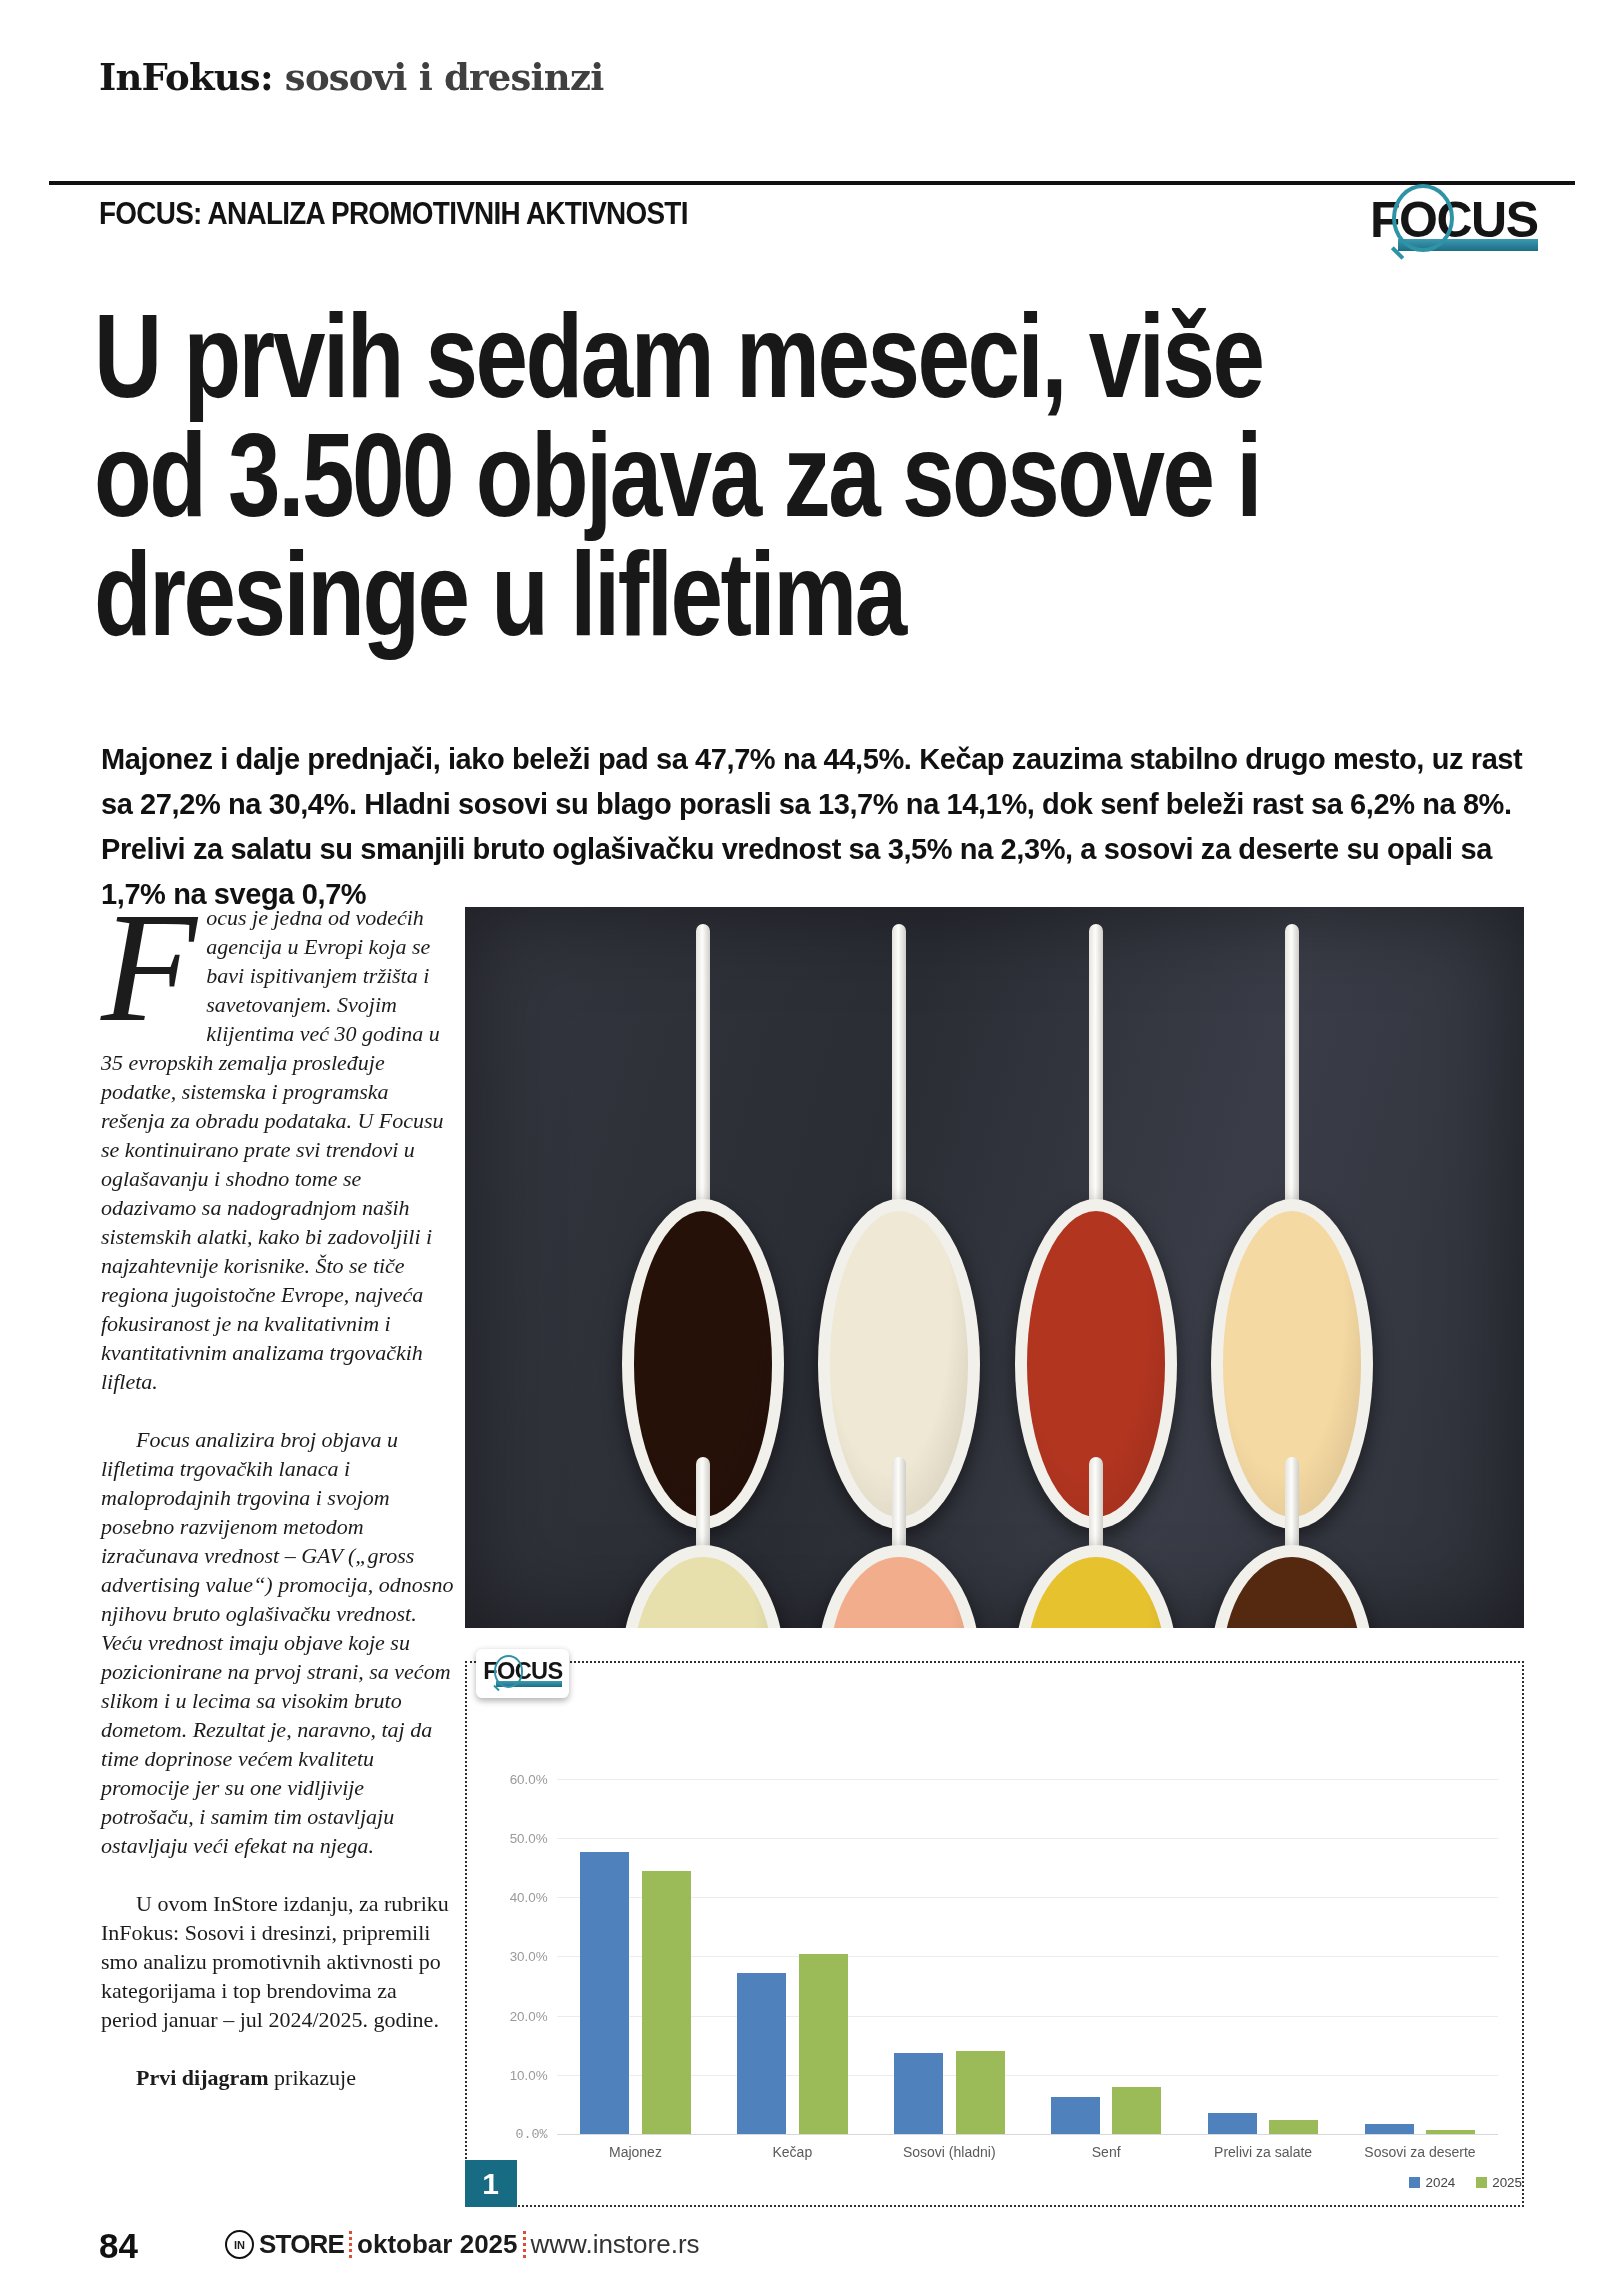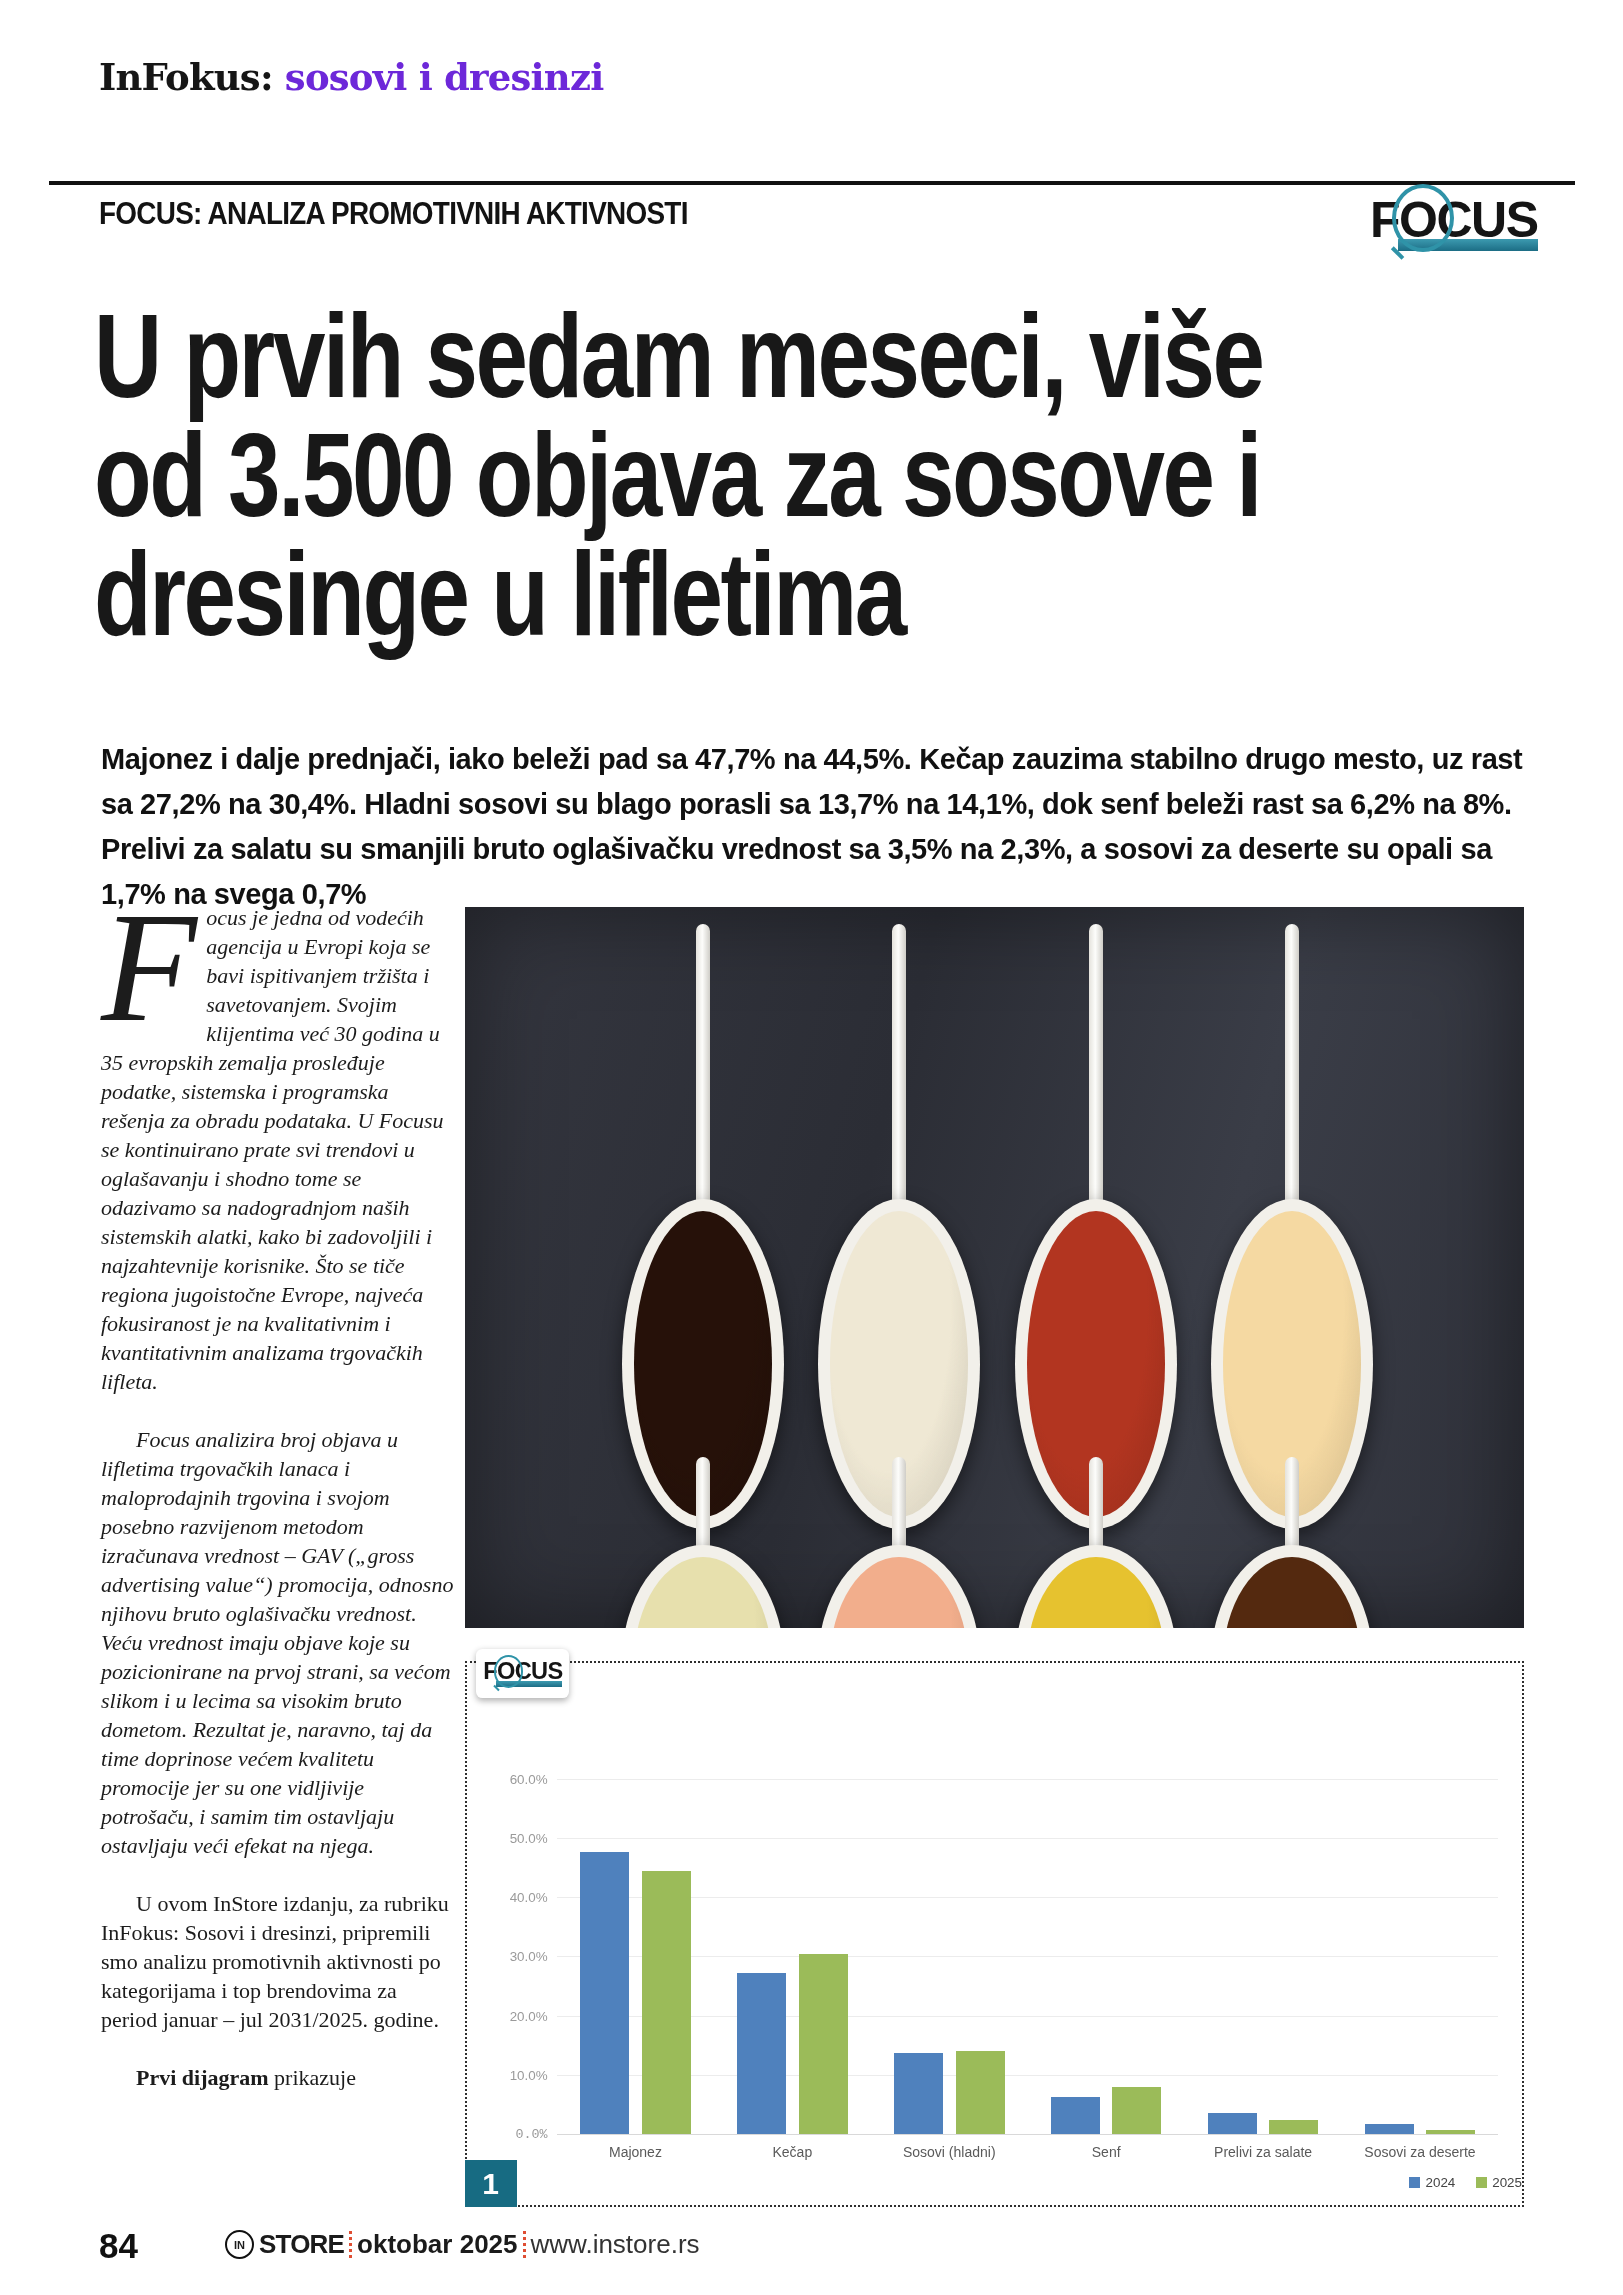--- a/index.html
+++ b/index.html
@@ -2,21 +2,21 @@
 <html style="font-size:12.6px"><head>
 <meta charset="utf-8">
 <style>
   html,body{margin:0;padding:0;background:#ffffff;}
   .page{position:relative;width:1623px;height:2295px;background:#ffffff;overflow:hidden;
         font-family:"Liberation Sans",sans-serif;color:#161616;}
 
   
   .masthead{position:absolute;left:99px;top:55px;font-family:"DejaVu Serif",serif;
             font-weight:bold;font-size:37px;letter-spacing:-0.8px;white-space:nowrap;}
-  .mh-topic{color:#6d28d9;}
+  .mh-topic{color:#404040;}
   .rule{position:absolute;left:49px;top:181px;width:1526px;height:3.9px;background:#111;}
   .kicker{position:absolute;left:99px;top:196px;font-size:31px;font-weight:700;
           letter-spacing:-0.8px;transform:scaleX(.9);transform-origin:left;white-space:nowrap;color:#131313;}
 
   
   .flogo{display:inline-flex;flex-direction:column;line-height:1;font-family:"Liberation Sans",sans-serif;}
   .flogo .frow{position:relative;z-index:1;font-weight:900;color:#151515;letter-spacing:-.03em;white-space:nowrap;}
   .flogo .owrap{position:relative;display:inline-block;}
   .flogo .oring{position:absolute;left:-.14em;top:-.22em;width:1.08em;height:1.2em;
                 border:.085em solid #2f93a8;border-radius:50%;}
@@ -112,21 +112,21 @@
     <div>U prvih sedam meseci, više</div>
     <div>od 3.500 objava za sosove i</div>
     <div>dresinge u lifletima</div>
   </h1>
 
   <p class="lead">Majonez i dalje prednjači, iako beleži pad sa 47,7% na 44,5%. Kečap zauzima stabilno drugo mesto, uz rast sa 27,2% na 30,4%. Hladni sosovi su blago porasli sa 13,7% na 14,1%, dok senf beleži rast sa 6,2% na 8%. Prelivi za salatu su smanjili bruto oglašivačku vrednost sa 3,5% na 2,3%, a sosovi za deserte su opali sa 1,7% na svega 0,7%</p>
 
   <section class="body-col">
     <p><span class="dropcap">F</span><span>ocus je jedna od vodećih agencija u Evropi koja se bavi ispitivanjem tržišta i savetovanjem. Svojim klijentima već 30 godina u 35 evropskih zemalja prosleđuje podatke, sistemska i programska rešenja za obradu podataka. U Focusu se kontinuirano prate svi trendovi u oglašavanju i shodno tome se odazivamo sa nadogradnjom naših sistemskih alatki, kako bi zadovoljili i najzahtevnije korisnike. Što se tiče regiona jugoistočne Evrope, najveća fokusiranost je na kvalitativnim i kvantitativnim analizama trgovačkih lifleta.</span></p>
     <p class="pind">Focus analizira broj objava u lifletima trgovačkih lanaca i maloprodajnih trgovina i svojom posebno razvijenom metodom izračunava vrednost – GAV („gross advertising value“) promocija, odnosno njihovu bruto oglašivačku vrednost. Veću vrednost imaju objave koje su pozicionirane na prvoj strani, sa većom slikom i u lecima sa visokim bruto dometom. Rezultat je, naravno, taj da time doprinose većem kvalitetu promocije jer su one vidljivije potrošaču, i samim tim ostavljaju ostavljaju veći efekat na njega.</p>
-    <p class="pind roman">U ovom InStore izdanju, za rubriku InFokus: Sosovi i dresinzi, pripremili smo analizu promotivnih aktivnosti po kategorijama i top brendovima za period januar – jul 2031/2025. godine.</p>
+    <p class="pind roman">U ovom InStore izdanju, za rubriku InFokus: Sosovi i dresinzi, pripremili smo analizu promotivnih aktivnosti po kategorijama i top brendovima za period januar – jul 2024/2025. godine.</p>
     <p class="pind roman"><b>Prvi dijagram</b><span> prikazuje</span></p>
   </section>
 
   <div class="photo" id="photo">
       <div class="spoon-handle" style="left: 231px; top: 17.3px; height: 291px;"></div>
       <div class="bowl" style="left: 157px; top: 292px; width: 162px; height: 330px;">
         <div class="sauce" style="background: radial-gradient(at 42% 32%, rgb(38, 17, 9) 55%, rgba(0, 0, 0, 0.25) 130%), rgb(38, 17, 9);"></div>
       </div>
       <div class="spoon-handle" style="left: 427px; top: 17.3px; height: 291px;"></div>
       <div class="bowl" style="left: 353px; top: 292px; width: 162px; height: 330px;">

